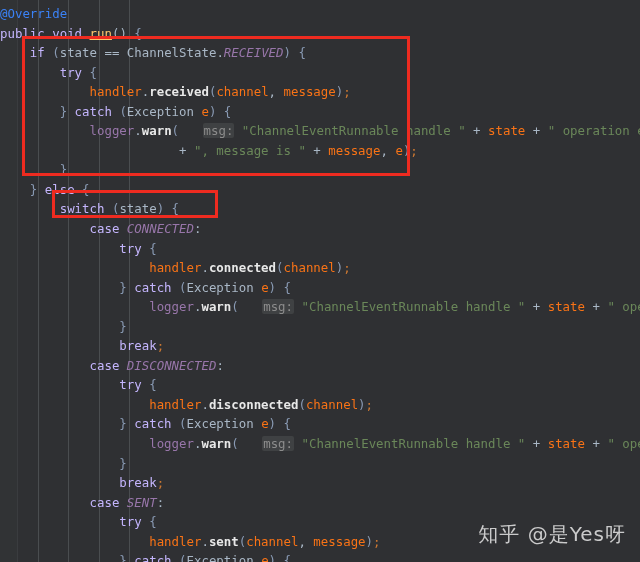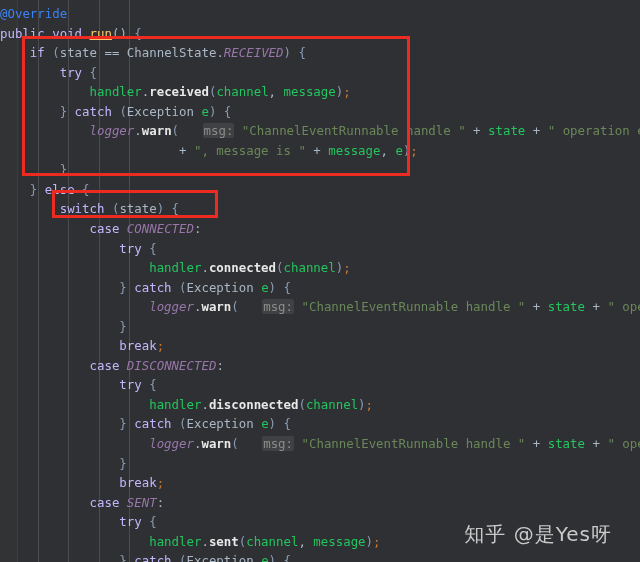--- a/index.html
+++ b/index.html
@@ -34,23 +34,23 @@
     white-space:pre;
     color:#a9b7c6;
   }
   .ln{ display:block; height:19.55px; white-space:pre; }
 
   
   .anno   { color:#3b82f6;margin-top:26px; }            
   .kw     { color:#c4b5fd; }            
   .mth    { color:#ffc66d;text-decoration:underline; }            
   .ident  { color:#a9b7c6; }            
-  .fld    { color:#22c55e; }            
+  .fld    { color:#f97316; }            
   .stat   { color:#9876aa; font-style:italic; }  
-  .loggr  { color:#9876aa; font-style:italic; }
+  .loggr  { color:#9876aa; }
   .str    { color:#6a8759; }            
   .brc    { color:#a9b7c6; }
   .brc1   { color:#8a9bb5; }
   .op     { color:#a9b7c6; }
   .semi   { color:#cc7832; }
   .mcall  { color:#e8e8e8; font-weight:bold; }
   .hint   {
     color:#8c8c8c; background:#3f4143; border-radius:2px;
     padding:0 1px;
     margin-left:16px;
@@ -59,21 +59,21 @@
   
   .redbox{
     position:absolute;border:3px solid #ee2b20;
     box-sizing:border-box;pointer-events:none;background:transparent;
   }
   #redbox-if    { left:22px;  top:36px;  width:388px; height:140px; }
   #redbox-switch{ left:52px;  top:190px; width:166px; height:28px;  }
 
   
   .watermark{
-    position:absolute;right:28px;bottom:14px;
+    position:absolute;right:14px;bottom:14px;
     color:#d8d8d8;font-size:20px;
     font-family:"DejaVu Sans","Liberation Sans",sans-serif;
     letter-spacing:1px;opacity:.92;
   }
 </style>
 </head>
 <body>
 
 <div id="editor">
 

